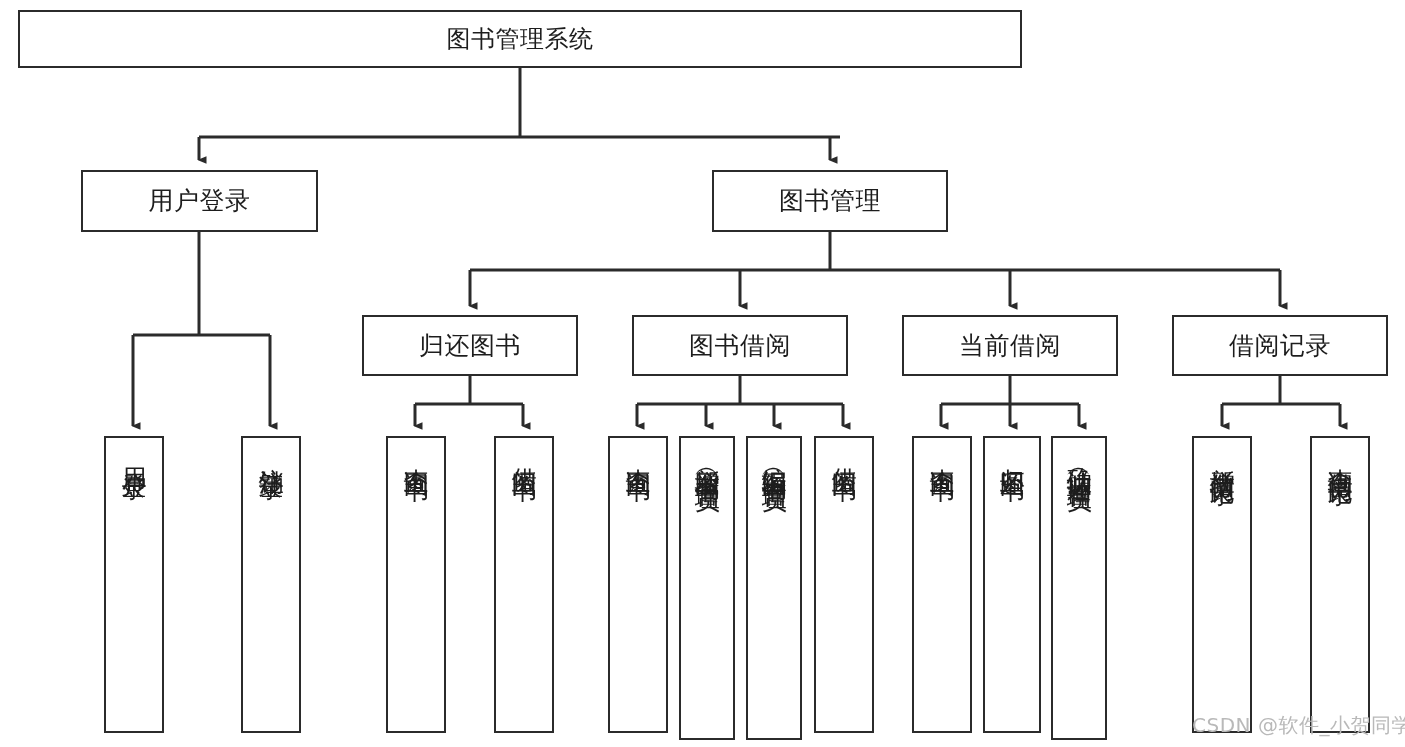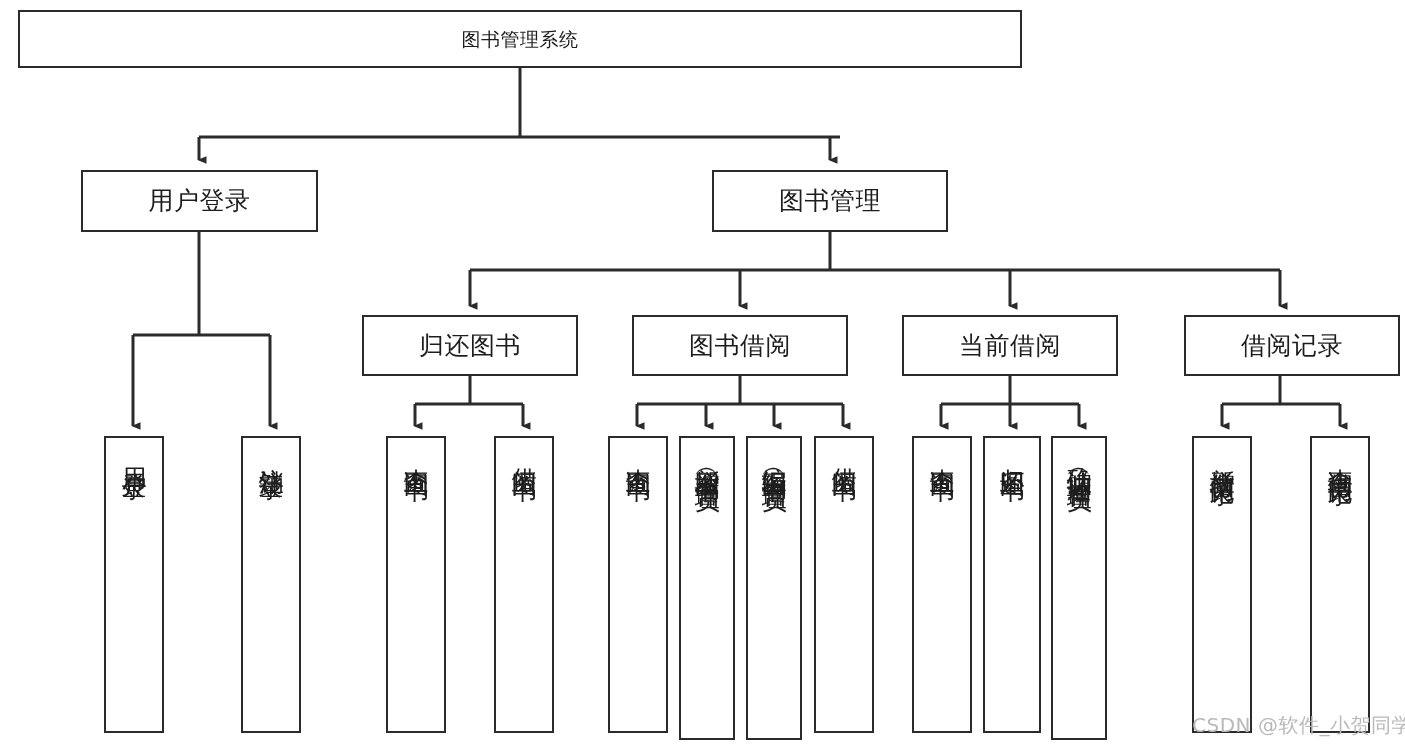--- a/index.html
+++ b/index.html
@@ -23,21 +23,21 @@
   }
   .node .lbl{
     display:block;
     text-align:center;
     line-height:1.18;
     letter-spacing:0.5px;
   }
   .h-node .lbl{
     font-size:25px;
   }
-  .root .lbl{font-size:19px;}
+  .root .lbl{font-size:24px;}
   .v-node{
     align-items:flex-start;
     justify-content:center;
     padding-top:10px;
   }
   .v-node .lbl{
     writing-mode:vertical-rl;
     text-orientation:upright;
     font-size:25px;
     line-height:1.1;
@@ -122,21 +122,21 @@
 
   <div class="node h-node" style="left:362px;top:315px;width:216px;height:61px;">
     <span class="lbl">归还图书</span>
   </div>
   <div class="node h-node" style="left:902px;top:315px;width:216px;height:61px;">
     <span class="lbl">当前借阅</span>
   </div>
   <div class="node h-node" style="left:632px;top:315px;width:216px;height:61px;">
     <span class="lbl">图书借阅</span>
   </div>
-  <div class="node h-node" style="left:1172px;top:315px;width:216px;height:61px;margin-left:12px;">
+  <div class="node h-node" style="left:1172px;top:315px;width:216px;height:61px;">
     <span class="lbl">借阅记录</span>
   </div>
 
   <div class="node v-node" style="left:104px;top:436px;width:60px;height:297px;">
     <span class="lbl">用户登录</span>
   </div>
   <div class="node v-node" style="left:241px;top:436px;width:60px;height:297px;">
     <span class="lbl">注销登录</span>
   </div>
 

